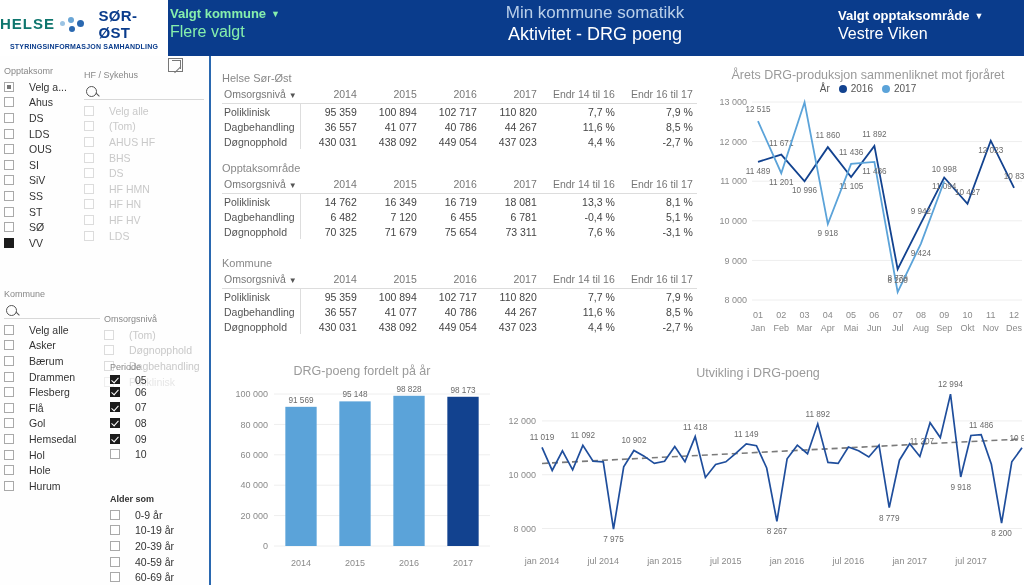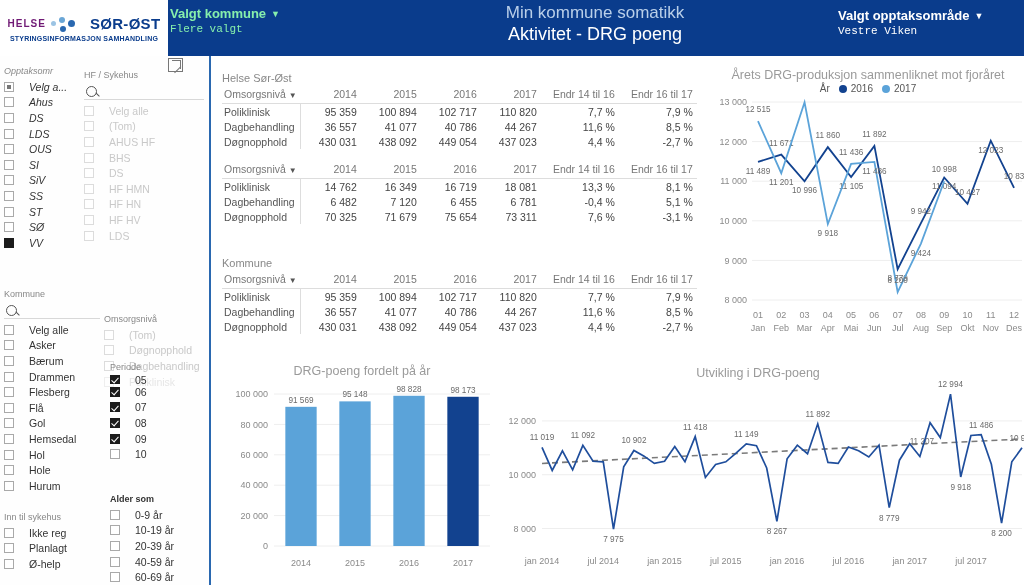--- a/index.html
+++ b/index.html
@@ -15,41 +15,41 @@
   .header {
     position: absolute; top: 0; left: 0; width: 1024px; height: 56px;
     background: #0a3c8c;
   }
   .logo-box {
     position: absolute; left: 0; top: 0; width: 168px; height: 56px;
     background: #ffffff;
     display: flex; flex-direction: column; align-items: center; justify-content: center;
   }
   .logo-row { display: flex; align-items: center; gap: 5px; }
-  .logo-helse { font-size: 10px; font-weight: bold; color: #701a75; letter-spacing: 1px; text-align: right; }
+  .logo-helse { font-size: 15px; font-weight: bold; color: #0f766e; letter-spacing: 1px; text-align: right; }
   .logo-soroest { font-size: 15px; font-weight: bold; color: #0a3c8c; letter-spacing: 0.3px; }
   .logo-dots { position: relative; width: 34px; height: 18px; }
   .logo-dots i { position: absolute; border-radius: 50%; display:block; }
   .d1 { width:5px;height:5px;background:#9cc4e4;left:0;top:6px; }
   .d2 { width:6px;height:6px;background:#6aa6d6;left:8px;top:2px; }
   .d3 { width:7px;height:7px;background:#2a68b0;left:17px;top:5px; }
   .d4 { width:6px;height:6px;background:#2a68b0;left:9px;top:11px; }
   .logo-sub {
     font-size: 7px; color: #0a3c8c; letter-spacing: 0.2px; margin-top: 2px;
     white-space: nowrap; font-weight: 600;
   }
 
   .hdr-left-filter {
     position: absolute; left: 170px; top: 6px; color: #86efac;
   }
   .hdr-right-filter {
     position: absolute; left: 838px; top: 8px; color: #fff;
   }
   .hdr-filter-label { font-size: 13px; font-weight: 600; display:flex; align-items:center; gap:5px; }
-  .hdr-filter-value { font-size: 11px; margin-top: 2px; font-family: Liberation Mono, monospace; }
+  .hdr-filter-value { font-size: 16px; margin-top: 2px; }
   .caret { font-size: 9px; }
 
   .hdr-title {
     position: absolute; left: 360px; top: 3px; width: 470px; text-align: center;
   }
   .hdr-title-1 { font-size: 17px; color: #b9cfe9; }
   .hdr-title-2 { font-size: 18px; color: #ffffff; margin-top: 1px; }
 
   
   .filter-panel {
@@ -175,21 +175,21 @@
       <span>Valgt opptaksområde</span>
       <span class="caret">▼</span>
     </div>
     <div class="hdr-filter-value">Vestre Viken</div>
   </div>
 </div>
 
 <div class="filter-panel">
   <div class="focus-icon"></div>
 
-  <div class="fcol" style="left:4px; top:10px; width:76px;font-style:italic;">
+  <div class="fcol" style="left:4px; top:10px; width:76px;">
     <div class="fgroup-title">Opptaksomr</div>
     <div id="list-opptaksomr">
         <div class="chk-item">
           <span class="cbox partial"></span>
           <span class="chk-label">Velg a...</span>
         </div>
         <div class="chk-item">
           <span class="cbox"></span>
           <span class="chk-label">Ahus</span>
         </div>
@@ -401,37 +401,20 @@
           <span class="cbox"></span>
           <span class="chk-label">40-59 år</span>
         </div>
         <div class="chk-item">
           <span class="cbox"></span>
           <span class="chk-label">60-69 år</span>
         </div>
       </div>
   </div>
 
-  <div class="fcol" style="left:4px; top:456px; width:95px;">
-    <div class="fgroup-title">Inn til sykehus</div>
-    <div id="list-inn">
-        <div class="chk-item">
-          <span class="cbox"></span>
-          <span class="chk-label">Ikke reg</span>
-        </div>
-        <div class="chk-item">
-          <span class="cbox"></span>
-          <span class="chk-label">Planlagt</span>
-        </div>
-        <div class="chk-item">
-          <span class="cbox"></span>
-          <span class="chk-label">Ø-help</span>
-        </div>
-      </div>
-  </div>
 </div>
 
 <div class="tbl-block" style="left:222px; top:72px;">
   <div class="tbl-caption">Helse Sør-Øst</div>
   <div id="tbl-0">
       <table class="dt">
         <thead>
           <tr>
             <th class="lcol" style="width: 78px;"><span>Omsorgsnivå</span><span class="sort-caret">▼</span></th>
             <th style="width: 60px;">2014</th>
@@ -468,20 +451,21 @@
             <td>449 054</td>
             <td>437 023</td>
             <td>4,4 %</td>
             <td>-2,7 %</td>
           </tr>
         </tbody>
       </table>
     </div>
 </div>
 <div class="tbl-block" style="left:222px; top:162px;">
+  <div class="tbl-caption">Opptaksområde</div>
   <div id="tbl-1">
       <table class="dt">
         <thead>
           <tr>
             <th class="lcol" style="width: 78px;"><span>Omsorgsnivå</span><span class="sort-caret">▼</span></th>
             <th style="width: 60px;">2014</th>
             <th style="width: 60px;">2015</th>
             <th style="width: 60px;">2016</th>
             <th style="width: 60px;">2017</th>
             <th style="width: 78px;">Endr 14 til 16</th>

